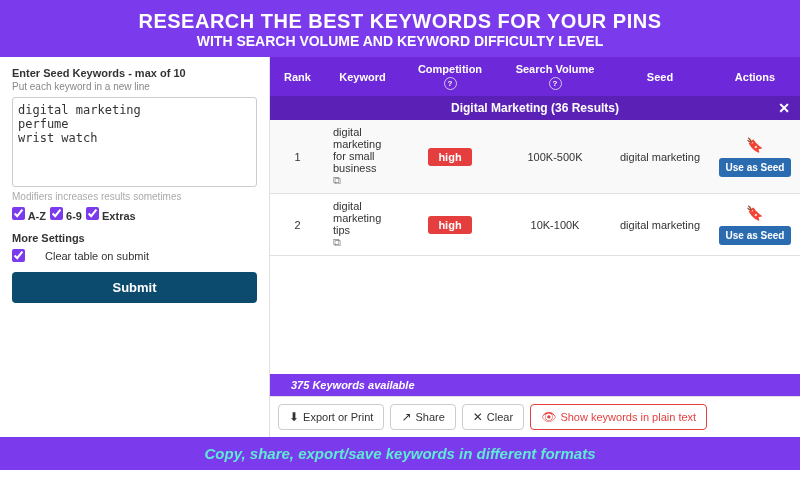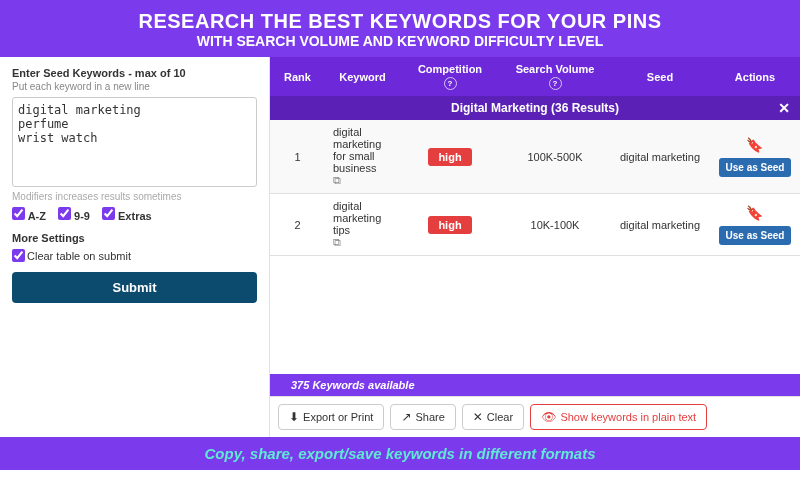--- a/index.html
+++ b/index.html
@@ -68,21 +68,21 @@
       margin-top: 8px;
       margin-bottom: 2px;
     }
     .modifiers-sub {
       font-size: 10px;
       color: #aaa;
       margin-bottom: 5px;
     }
     .checkboxes {
       display: flex;
-      gap: 12px;
+      gap: 4px;
       align-items: center;
       margin-bottom: 8px;
     }
     .checkbox-item {
       display: flex;
       align-items: center;
       gap: 3px;
       font-size: 11px;
       color: #333;
     }
@@ -93,21 +93,21 @@
     }
     .more-settings-label {
       font-size: 11px;
       font-weight: 700;
       color: #333;
       margin-bottom: 5px;
     }
     .clear-row {
       display: flex;
       align-items: center;
-      gap: 2px;
+      gap: 20px;
       font-size: 11px;
       color: #333;
       margin-bottom: 10px;
     }
     .clear-row input[type="checkbox"] {
       accent-color: #7c3aed;
       width: 13px;
       height: 13px;
     }
     .submit-btn {
@@ -321,21 +321,21 @@
 
     <div class="modifiers-sub">Modifiers increases results sometimes</div>
 
     <div class="checkboxes">
       <label class="checkbox-item">
         <input type="checkbox" checked="" style="">
         <span>A-Z</span>
       </label>
       <label class="checkbox-item">
         <input type="checkbox" checked="" style="">
-        <span>9-9</span>
+        <span>6-9</span>
       </label>
       <label class="checkbox-item">
         <input type="checkbox" checked="" style="">
         <span>Extras</span>
       </label>
     </div>
 
     <div class="more-settings-label">More Settings</div>
     <div class="clear-row">
       <input type="checkbox" checked="" style="">

